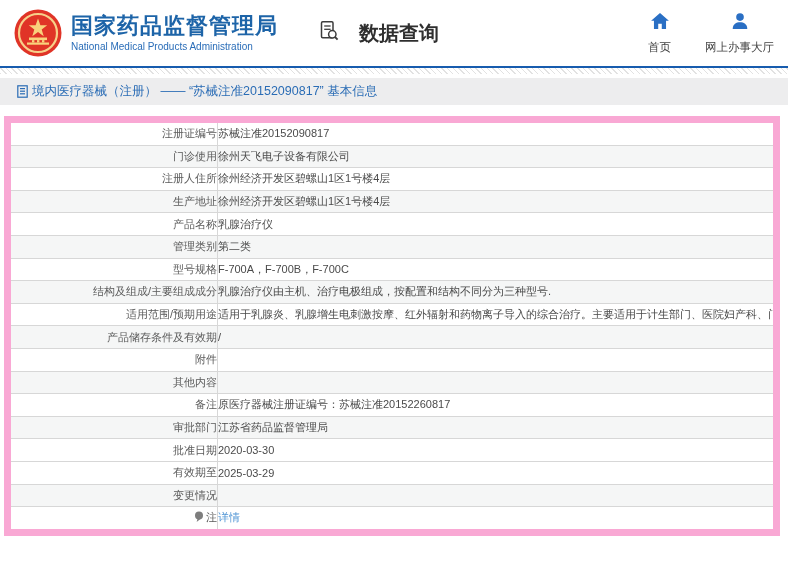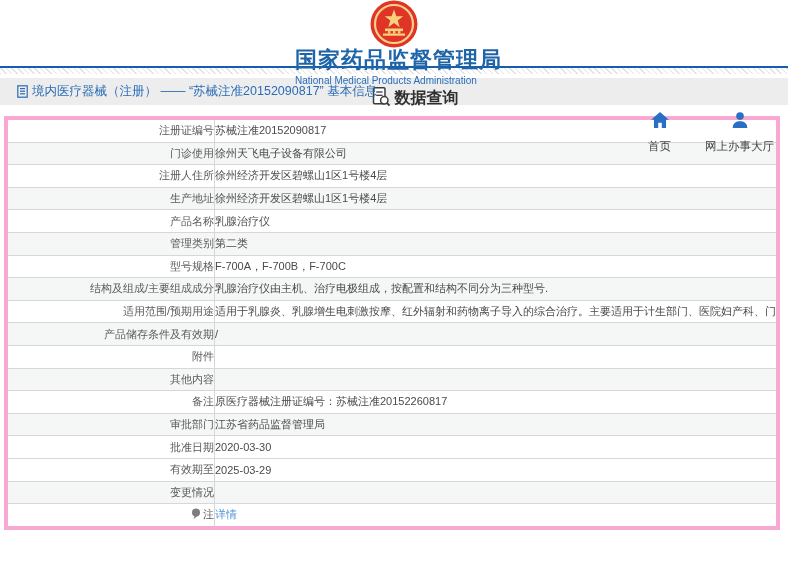--- a/index.html
+++ b/index.html
@@ -7,29 +7,29 @@
     width:788px; height:561px; overflow:hidden;
     background:#ffffff;
     font-family:"Liberation Sans","DejaVu Sans",sans-serif;
     -webkit-font-smoothing:antialiased;
   }
   .page { width:788px; height:561px; position:relative; }
 
   
   .header {
     height:66px; display:flex; align-items:center;
-    padding:0 14px; box-sizing:border-box; background:#fff;flex-direction:column;
+    padding:0 14px; box-sizing:border-box; background:#fff;
   }
   .emblem { width:48px; height:48px; flex:0 0 48px; cursor:pointer; }
   .brand { margin-left:9px; display:flex; flex-direction:column; justify-content:center; cursor:pointer; }
   .brand-title { font-size:22px; font-weight:bold; color:#1d64a8; letter-spacing:1px; line-height:1.1; }
   .brand-sub { font-size:10px; color:#2a6db8; margin-top:3px; }
   .data-query {
-    margin-left:40px; display:flex; align-items:center; gap:4px;
-    font-size:16px; color:#2f2f2f; font-weight:bold; cursor:pointer;
+    margin-left:40px; display:flex; align-items:center; gap:20px;
+    font-size:20px; color:#2f2f2f; font-weight:bold; cursor:pointer;
   }
   .nav { margin-left:auto; display:flex; align-items:flex-start; }
   .nav-item {
     display:flex; flex-direction:column; align-items:center; gap:11px;
     margin-left:34px; font-size:11.5px; color:#444; cursor:pointer; white-space:nowrap;
   }
   .nav-item .ico { height:17px; display:flex; align-items:flex-end; }
 
   
   .blue-line { height:2px; background:#175cae; }
@@ -44,21 +44,21 @@
 
   
   table.info {
     margin-left:4px; width:776px; border-collapse:collapse;
     font-size:11px; table-layout:fixed;
   }
   table.info td {
     border:1px solid #d7d7d7; height:21.6px; padding:0;
     overflow:hidden; white-space:nowrap; vertical-align:middle;
   }
-  table.info { border:4px solid #f9a8d4; }
+  table.info { border:7px solid #f9a8d4; }
   td.lbl { width:206px; text-align:right; padding-right:7px; color:#5a5a5a; }
   td.val { padding-left:10px; color:#4a4a4a; }
   tr.alt { background:#f5f6f6; }
   .note-ico { display:inline-block; vertical-align:-2px; margin-right:2px; }
   a.detail { color:#5296d5; text-decoration:none; cursor:pointer; }
 </style>
 </head>
 <body>
 
 <div class="page">

